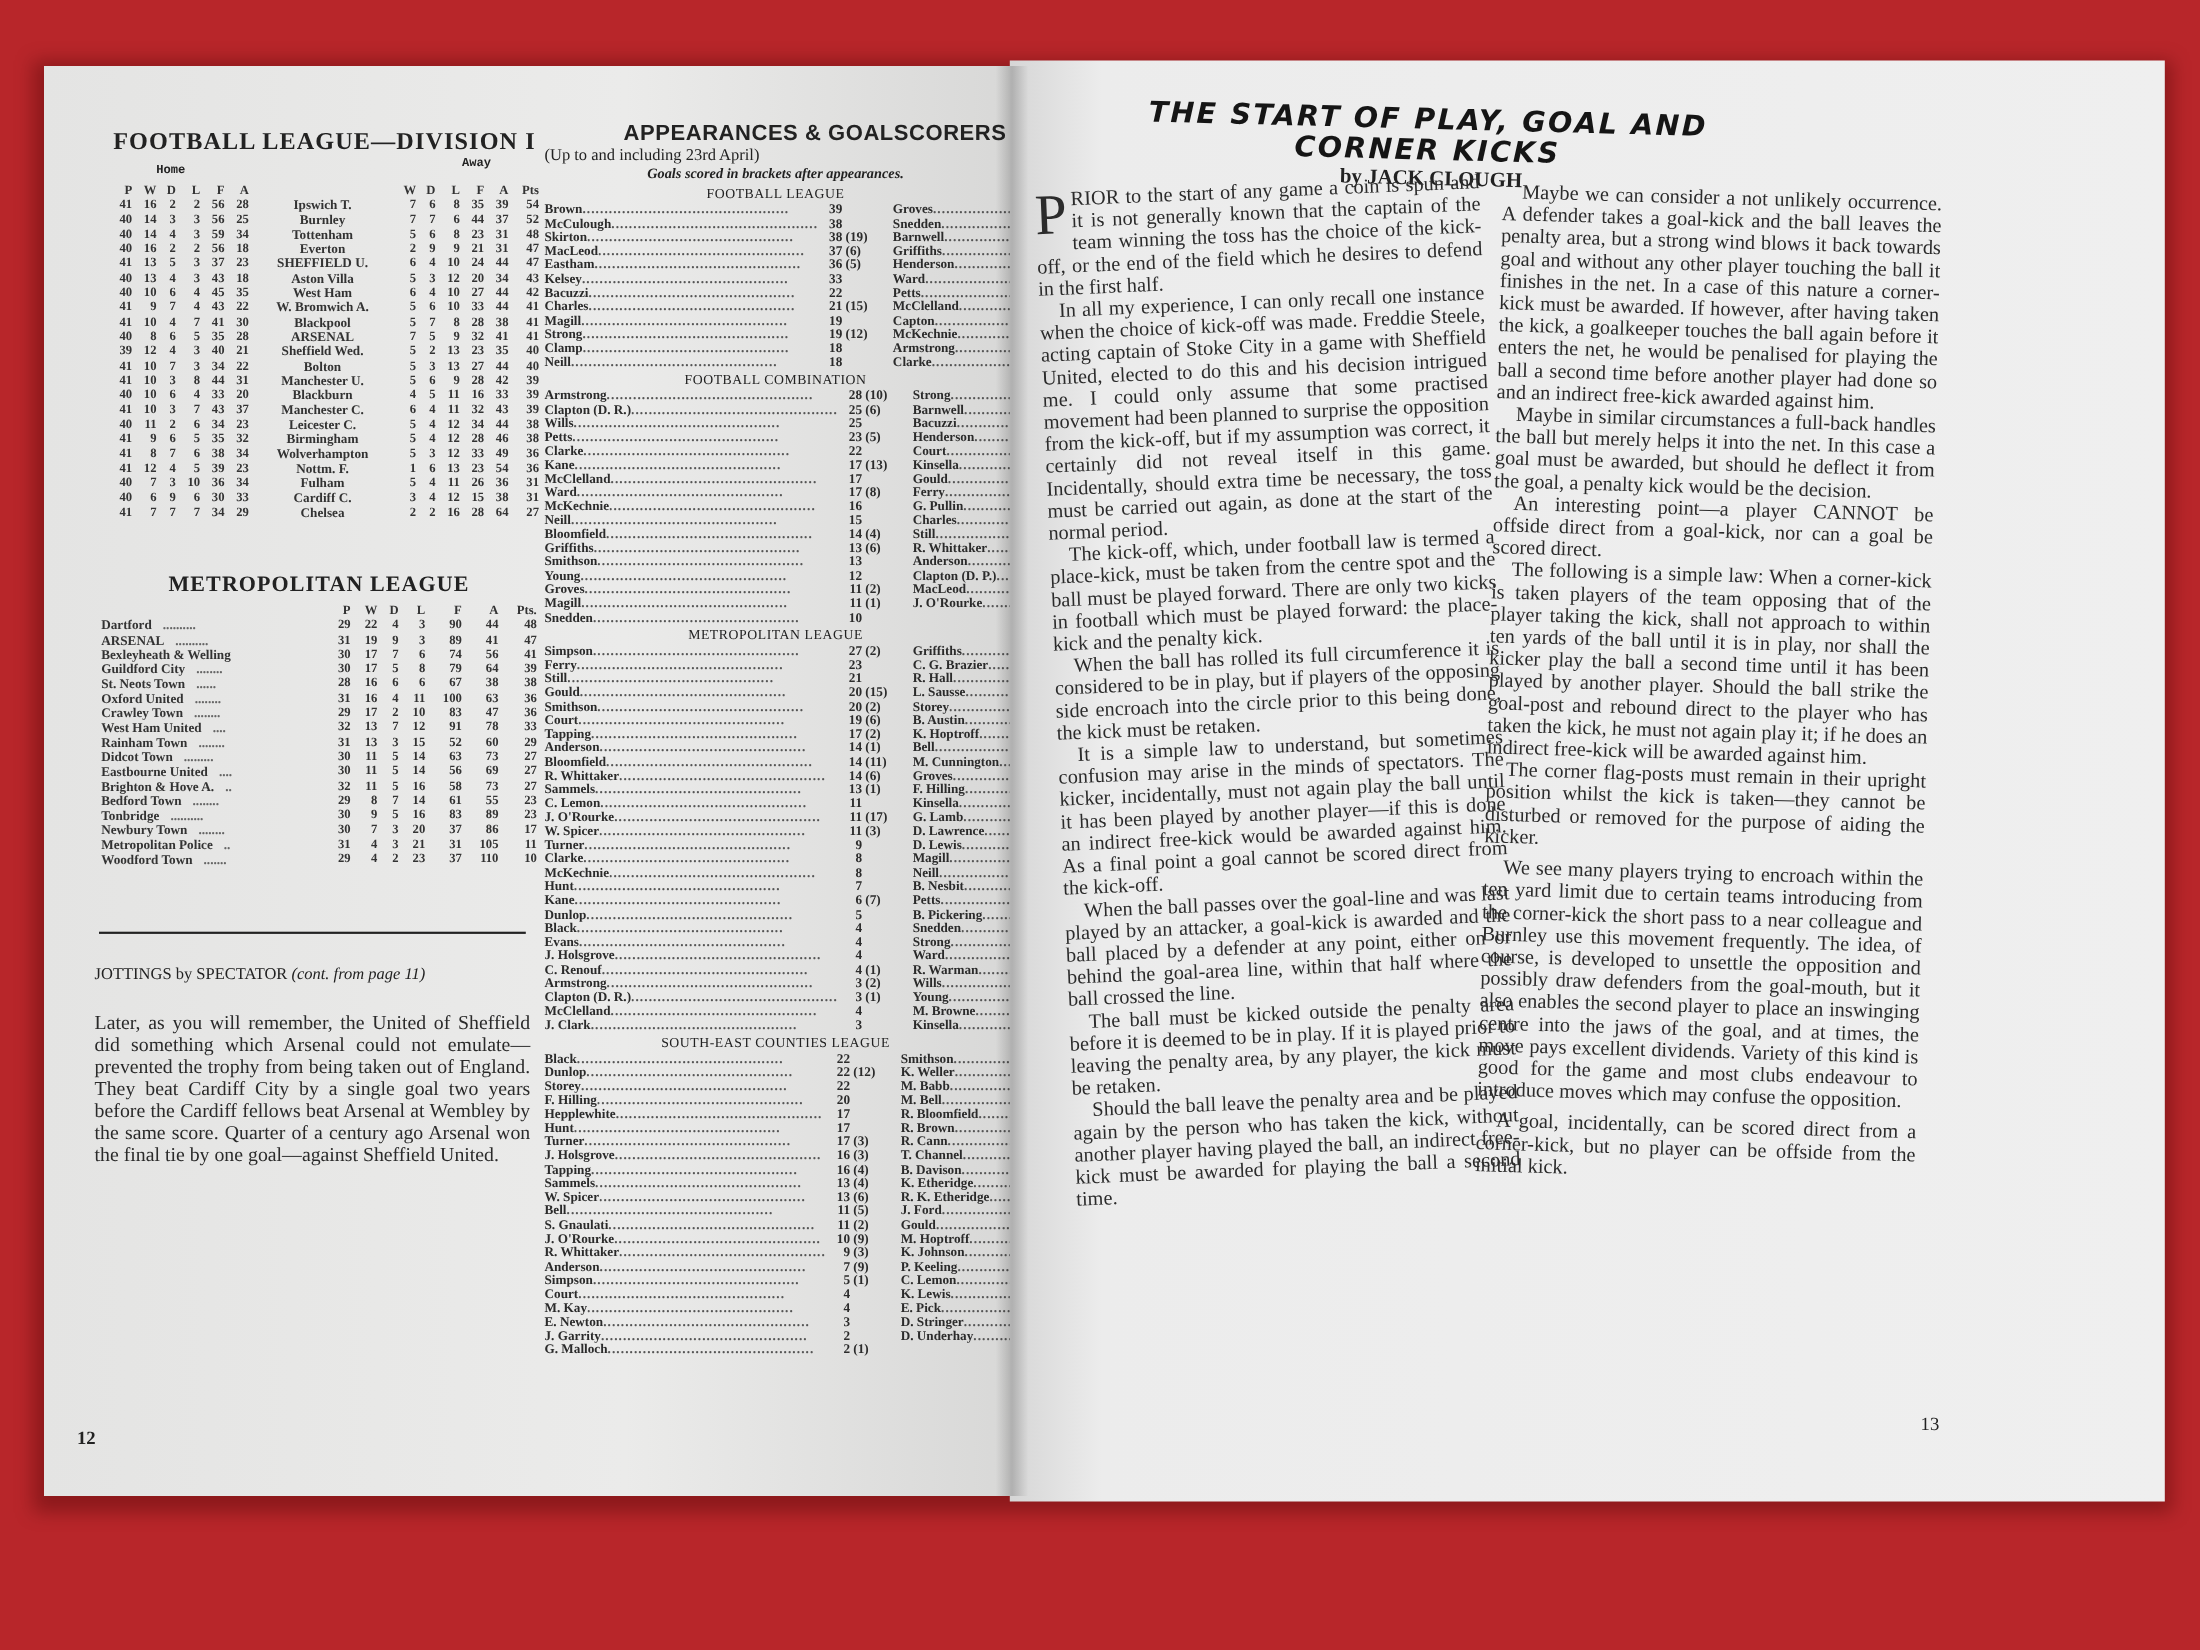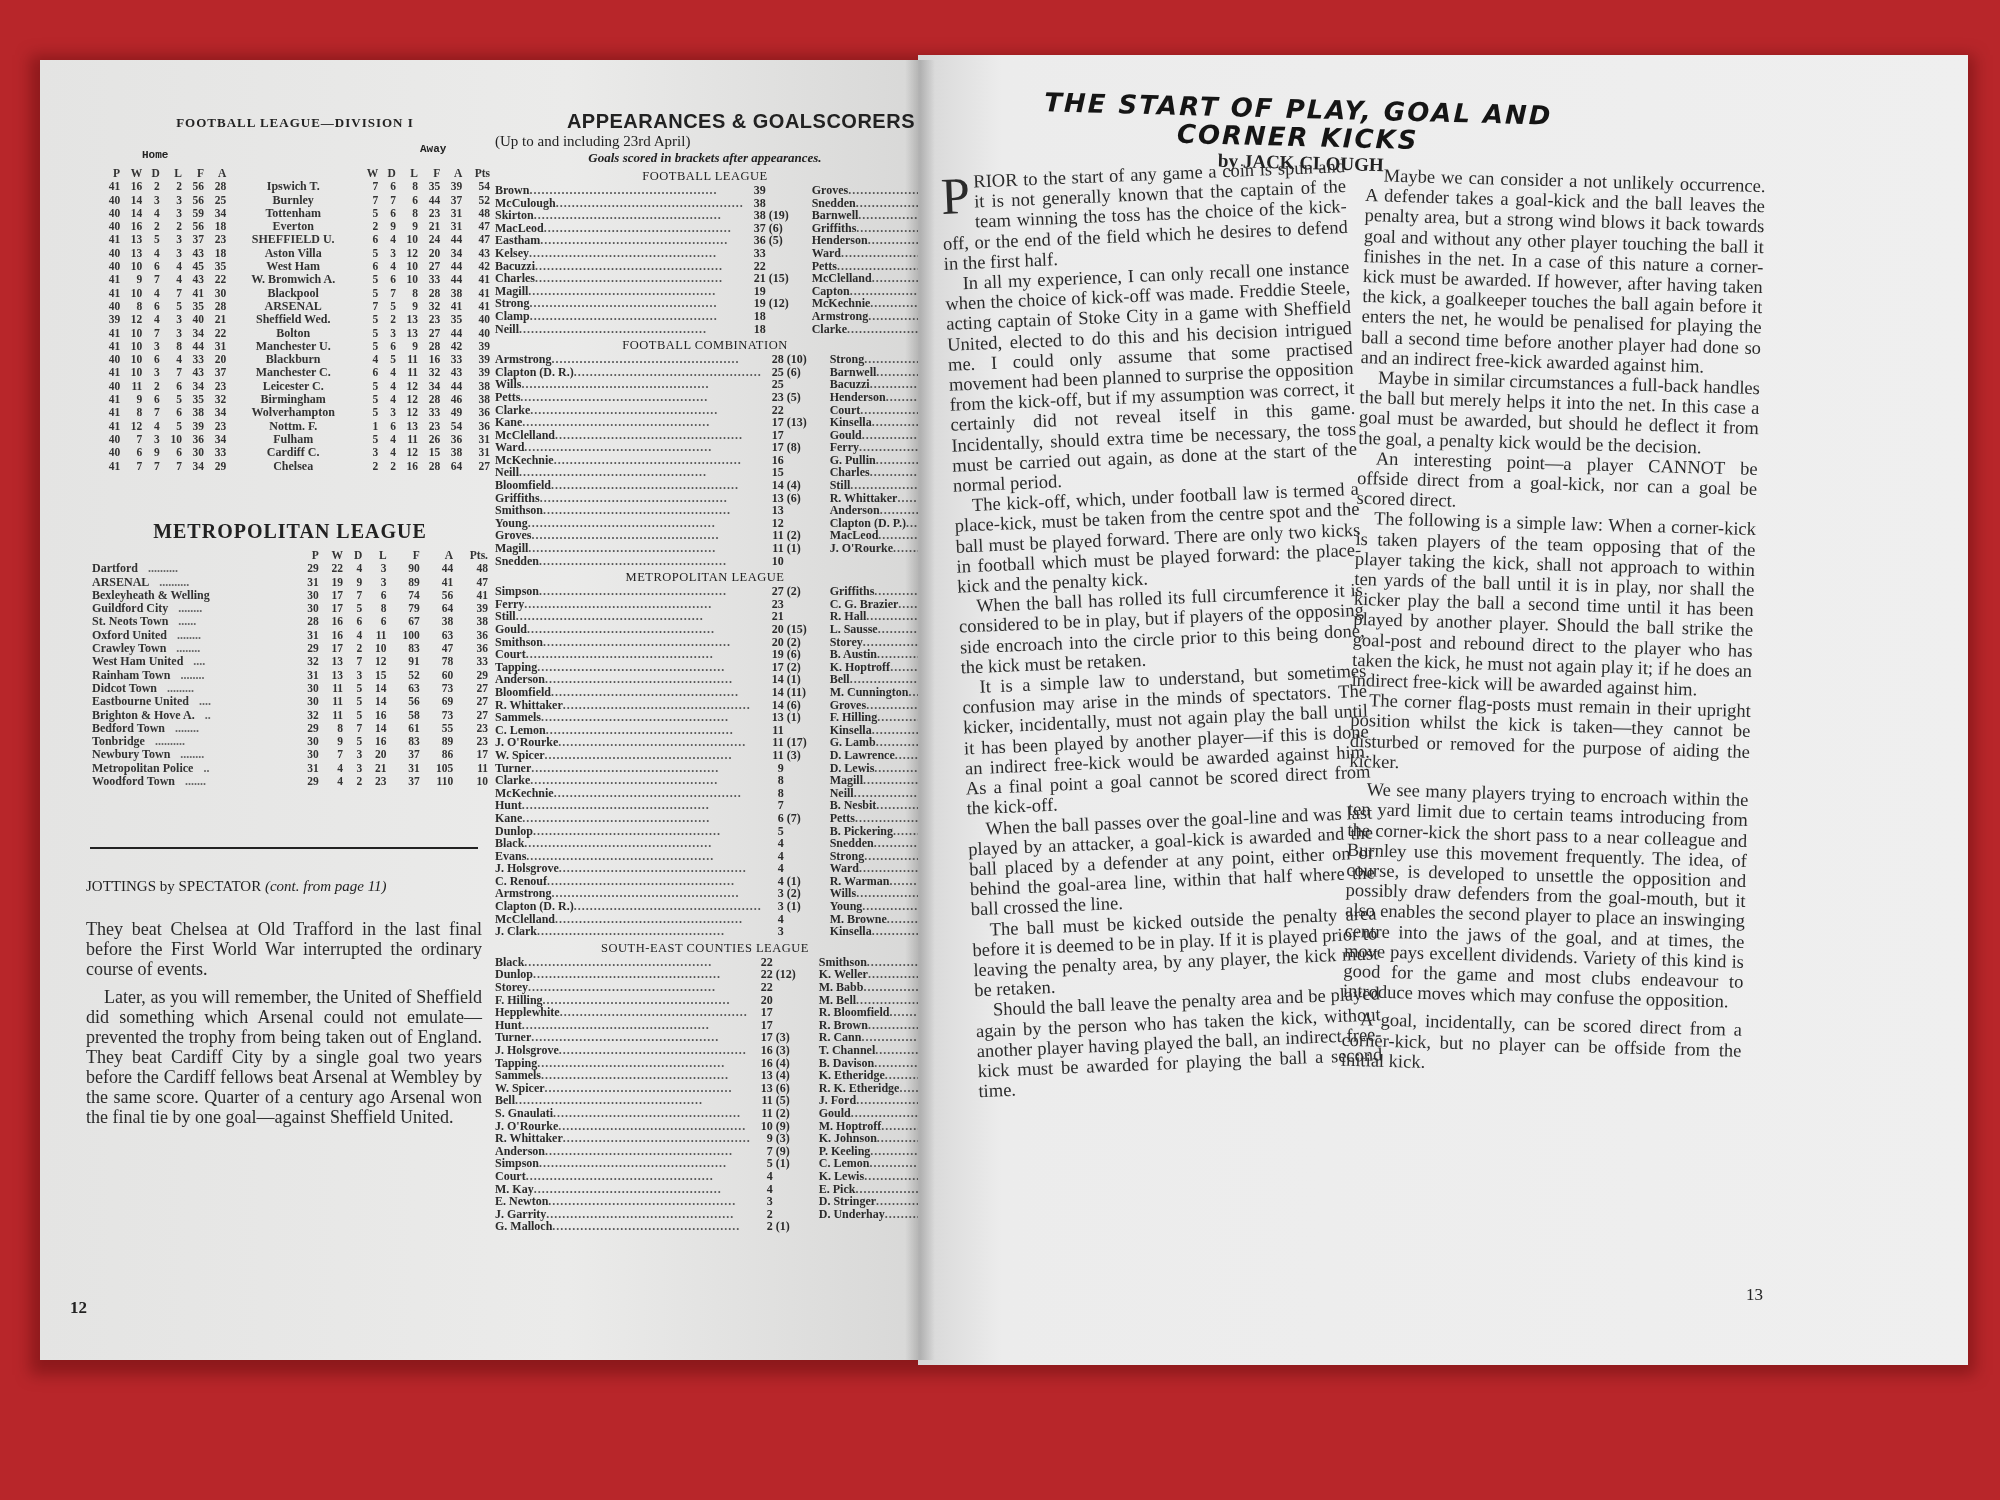--- a/index.html
+++ b/index.html
@@ -6,21 +6,21 @@
   html,body{width:2000px;height:1500px;overflow:hidden}
   body{background:#b8262a;font-family:"DejaVu Serif",serif;color:#222;position:relative}
   .shadow{position:absolute;left:30px;top:55px;width:1945px;height:1320px;background:rgba(60,0,0,.35);filter:blur(8px)}
   .page{position:absolute;background:#ebebea;overflow:hidden}
   #left{left:40px;top:60px;width:880px;height:1300px;background:linear-gradient(90deg,#e4e4e3 0%,#ebebea 60%,#d8d8d7 100%)}
   #right{left:918px;top:55px;width:1050px;height:1310px;background:linear-gradient(90deg,#d6d6d6 0%,#ececec 8%,#efefef 100%)}
   .gutter{position:absolute;left:905px;top:60px;width:30px;height:1300px;background:linear-gradient(90deg,rgba(0,0,0,0),rgba(0,0,0,.18),rgba(0,0,0,0));z-index:5}
   h2.sec{font-family:"Liberation Serif",serif;font-weight:bold;font-size:20px;letter-spacing:1px;text-align:center}
   
   #div1{position:absolute;left:60px;top:55px;width:390px}
-  #div1 h2{position:absolute;left:0;top:0;width:390px;font-size:13px}
+  #div1 h2{position:absolute;left:0;top:0;width:390px;font-size:22px}
   .hdrgrp{position:absolute;font-family:Liberation Mono, monospace;font-size:11px;font-weight:bold}
   table.lt{border-collapse:collapse;font-family:"Liberation Serif",serif;font-size:11.5px;font-weight:bold;color:#333}
   table.lt td,table.lt th{padding:0 2px;line-height:13.3px;text-align:right}
   table.lt td.team{text-align:center;width:130px;font-size:12px}
   #div1 table{position:absolute;left:0;top:52px;width:392px}
   
   #metro{position:absolute;left:50px;top:460px;width:400px}
   #metro h2{font-size:20px;margin-bottom:6px}
   #metro table{width:400px}
   #metro td.name{text-align:left;font-size:12px;white-space:nowrap}
@@ -611,21 +611,20 @@
     </table>
   </section>
 
   <div class="rule"></div>
 
   <section id="jot">
     <div class="head">
       <span>JOTTINGS by SPECTATOR</span>
       <i>(cont. from page 11)</i>
     </div>
-    <p>They beat Chelsea at Old Trafford in the last final before the First World War interrupted the ordinary course of events.</p>
     <p>Later, as you will remember, the United of Sheffield did something which Arsenal could not emulate—prevented the trophy from being taken out of England. They beat Cardiff City by a single goal two years before the Cardiff fellows beat Arsenal at Wembley by the same score. Quarter of a century ago Arsenal won the final tie by one goal—against Sheffield United.</p>
   </section>
 
   <span class="pgno" style="left:30px;top:1238px">12</span>
 
   <section id="apps">
     <div class="t1">APPEARANCES &amp; GOALSCORERS</div>
     <div class="t2">(Up to and including 23rd April)</div>
     <div class="t3">Goals scored in brackets after appearances.</div>
     <div id="comps">

